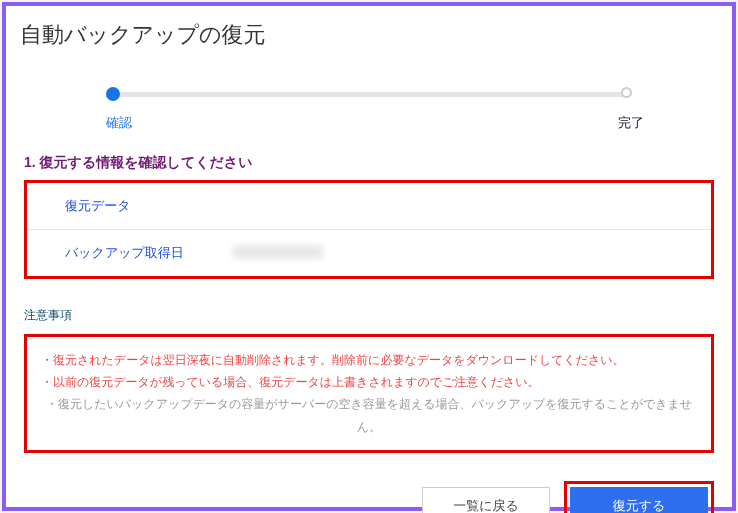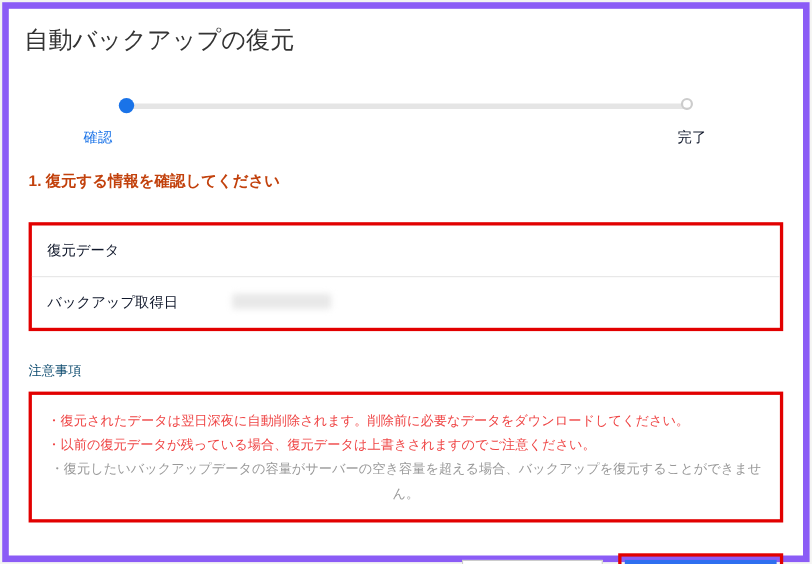--- a/index.html
+++ b/index.html
@@ -6,21 +6,21 @@
   body {
     margin: 0;
     font-family: "Hiragino Kaku Gothic ProN", "Meiryo", sans-serif;
     background: #f4f4f2;
     width: 738px;
     height: 513px;
     overflow: hidden;
   }
   .container {
     background: #ffffff;
-    border: 6px solid #8b5cf6;
+    border: 4px solid #8b5cf6;
     width: 734px;
     height: 509px;
     margin: 2px;
     position: relative;
   }
   .page-title {
     font-size: 22px;
     font-weight: 300;
     color: #333;
     padding: 14px 16px 10px 14px;
@@ -49,46 +49,47 @@
   .dot-active { background: #1a73e8; left: 0; }
   .dot-inactive {
     background: #fff;
     border: 2px solid #ccc;
     right: 0;
     width: 11px; height: 11px; top: 1px;
   }
   .progress-labels {
     display: flex;
     justify-content: space-between;
-    margin: 0 88px 0 68px;
+    margin: 0 88px 0 100px;
     font-size: 13px;
   }
   .label-active { color: #1a73e8; }
   .label-inactive { color: #0f172a; }
   .section-heading {
     font-size: 14px;
     font-weight: bold;
-    color: #c2410c;
-    margin: 22px 18px 28px 18px;
+    color: #701a75;
+    margin: 22px 18px 8px 18px;
   }
   .info-box {
     margin: 0 18px;
     border: 3px solid #e20000;
     background: #fff;
   }
   .info-row {
     display: flex;
     border-bottom: 1px solid #e6e6e6;
     font-size: 13px;
   }
   .info-row:last-child { border-bottom: none; align-items: center; }
   .info-label {
     flex: 0 0 168px;
     padding: 14px 14px;
-    color: #0f172a;
+    color: #1d4ed8;
+    margin-left: 24px;
   }
   .info-value {
     flex: 1;
     padding: 14px 14px;
     color: #555;
   }
   .blurred {
     display: inline-block;
     width: 90px;
     height: 14px;

